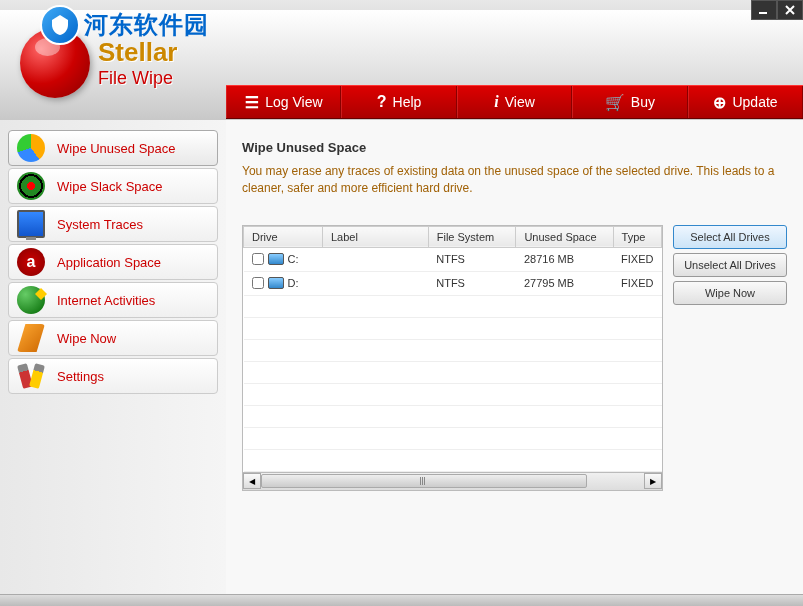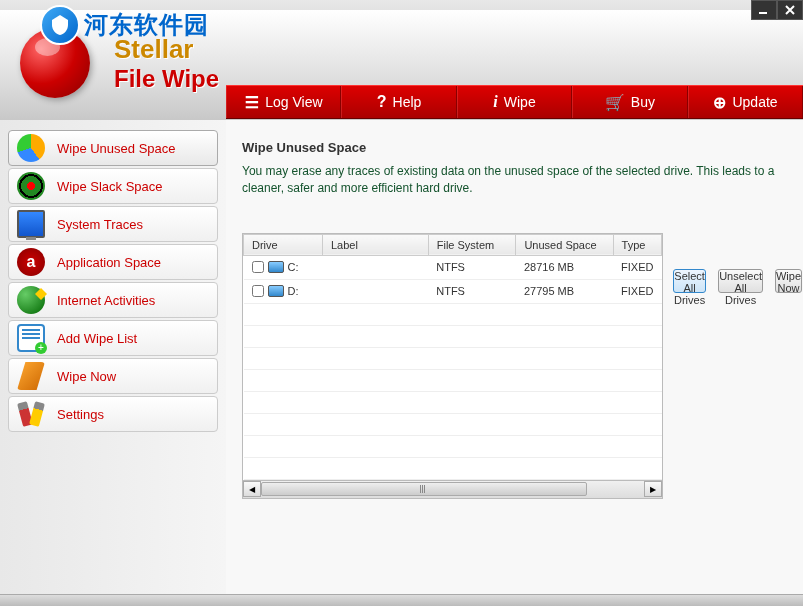--- a/index.html
+++ b/index.html
@@ -12,58 +12,58 @@
 
 .titlebar { position: absolute; top: 0; right: 0; display: flex; z-index: 50; }
 .titlebar-btn { width: 26px; height: 20px; background: #333; border: 1px solid #555; display: flex; align-items: center; justify-content: center; color: #fff; cursor: pointer; }
 
 .app-header { height: 120px; background: linear-gradient(to bottom, #e8e8e8 0%, #d0d0d0 40%, #b8b8b8 100%); border-bottom: 1px solid #999; position: relative; padding-top: 20px; }
 .app-header-curve { position: absolute; top: 10px; left: 0; right: 0; height: 110px; background: linear-gradient(to bottom, #fff 0%, #e0e0e0 60%, #c8c8c8 100%); border-radius: 0 0 0 0; }
 
 .logo-area { position: absolute; top: 28px; left: 20px; display: flex; align-items: center; z-index: 10; }
 .logo-ball { width: 70px; height: 70px; border-radius: 50%; background: radial-gradient(circle at 30% 30%, #ff6666, #cc0000, #880000); box-shadow: 2px 2px 6px rgba(0,0,0,0.3); position: relative; }
 .logo-ball::after { content: ''; position: absolute; top: 10px; left: 15px; width: 25px; height: 18px; background: rgba(255,255,255,0.4); border-radius: 50%; }
-.logo-text { margin-left: 24px; }
+.logo-text { margin-left: 8px; }
 .logo-text-1 { font-size: 26px; font-weight: bold; color: #cc8800; text-shadow: 1px 1px 0 #fff; }
-.logo-text-2 { font-size: 24px; font-weight: bold; color: #cc0000; text-shadow: 1px 1px 0 #fff; }
+.logo-text-2 { font-size: 18px; font-weight: normal; color: #cc0000; text-shadow: 1px 1px 0 #fff; }
 
 .toolbar { position: absolute; bottom: 0; left: 226px; right: 0; height: 34px; background: linear-gradient(to bottom, #dd0000, #aa0000); display: flex; align-items: stretch; z-index: 10; border-top: 1px solid #ff3333; border-bottom: 1px solid #660000; }
 .toolbar-btn { flex: 1; display: flex; align-items: center; justify-content: center; gap: 6px; color: #fff; font-size: 14px; cursor: pointer; border-right: 1px solid #880000; border-left: 1px solid rgba(255,100,100,0.3); }
 .toolbar-icon { font-size: 16px; font-weight: bold; }
 
 .main-area { position: absolute; top: 120px; left: 0; right: 0; bottom: 0; display: flex; background: linear-gradient(to bottom, #f0f0f0, #fafafa); }
 
 .sidebar { width: 226px; padding: 10px 8px; background: linear-gradient(to right, #e8e8e8, #f5f5f5); }
 .sidebar-item { display: flex; align-items: center; height: 36px; margin-bottom: 2px; background: linear-gradient(to bottom, #fff, #f0f0f0); border: 1px solid #ccc; border-radius: 4px; cursor: pointer; padding: 0 8px; }
 .sidebar-item:hover, .sidebar-item.active { background: linear-gradient(to bottom, #fff, #e8e8e8); border-color: #aaa; }
 .sidebar-icon { width: 28px; height: 28px; margin-right: 12px; display: flex; align-items: center; justify-content: center; border-radius: 4px; }
 .sidebar-label { color: #cc0000; font-size: 13px; }
 
 .content { flex: 1; padding: 20px 16px 16px 16px; background: #f8f8f8; }
 .content-title { font-size: 13px; font-weight: bold; color: #333; margin-bottom: 8px; }
-.content-desc { font-size: 12px; color: #14532d; line-height: 1.4; margin-bottom: 36px; }
+.content-desc { font-size: 12px; color: #a16207; line-height: 1.4; margin-bottom: 28px; }
 
 .content-body { display: flex; gap: 10px; }
 .table-wrap { flex: 1; border: 1px solid #bbb; background: #fff; }
 .data-table { width: 100%; border-collapse: collapse; }
 .data-table th { background: linear-gradient(to bottom, #fafafa, #e8e8e8); border: 1px solid #ccc; padding: 4px 8px; font-size: 11px; font-weight: normal; text-align: left; color: #333; }
 .data-table td { border-bottom: 1px solid #eee; padding: 4px 8px; font-size: 11px; color: #333; height: 24px; }
 .data-table tr.empty td { height: 22px; }
 .drive-cell { display: flex; align-items: center; gap: 4px; }
 .drive-cell input { width: 12px; height: 12px; }
 .drive-icon { width: 16px; height: 12px; background: linear-gradient(to bottom, #88ccff, #3388cc); border-radius: 2px; display: inline-block; border: 1px solid #555; }
 
 .hscroll { height: 18px; background: linear-gradient(to bottom, #f0f0f0, #ddd); border-top: 1px solid #bbb; display: flex; align-items: center; }
 .hscroll-arrow { width: 18px; height: 16px; background: linear-gradient(to bottom, #fafafa, #ddd); border: 1px solid #aaa; display: flex; align-items: center; justify-content: center; font-size: 8px; cursor: pointer; }
 .hscroll-track { flex: 1; height: 16px; position: relative; }
 .hscroll-thumb { position: absolute; left: 0; width: 85%; height: 14px; top: 1px; background: linear-gradient(to bottom, #eee, #ccc); border: 1px solid #aaa; border-radius: 2px; cursor: pointer; }
 .hscroll-grip { position: absolute; left: 50%; top: 50%; transform: translate(-50%, -50%); width: 8px; height: 8px; display: flex; gap: 1px; }
 .hscroll-grip span { width: 1px; background: #888; }
 
-.action-panel { width: 114px; display: flex; flex-direction: row; gap: 12px; margin-top: 36px; }
+.action-panel { width: 114px; display: flex; flex-direction: column; gap: 4px; }
 .action-btn { height: 24px; background: linear-gradient(to bottom, #fafafa, #e0e0e0); border: 1px solid #999; border-radius: 3px; font-size: 11px; color: #333; cursor: pointer; }
 .action-btn.primary { border-color: #3388cc; background: linear-gradient(to bottom, #eef6ff, #cce4f7); }
 .action-btn:disabled { color: #999; cursor: default; }
 
 .footer-bar { position: absolute; bottom: 0; left: 0; right: 0; height: 12px; background: linear-gradient(to bottom, #ddd, #bbb); border-top: 1px solid #aaa; }
 
 
 .ico-pie { background: conic-gradient(#ffaa00 0 40%, #3388ff 40% 70%, #33cc33 70% 100%); border-radius: 50%; }
 .ico-target { background: radial-gradient(circle, #ff0000 20%, #228822 20% 50%, #000 50% 60%, #228822 60%); border-radius: 50%; }
 .ico-monitor { background: linear-gradient(to bottom, #3388ff, #1155cc); border: 2px solid #555; border-radius: 2px; position: relative; }
@@ -117,21 +117,21 @@
     <div class="toolbar-btn">
       <span class="toolbar-icon">☰</span>
       <span>Log View</span>
     </div>
     <div class="toolbar-btn">
       <span class="toolbar-icon">?</span>
       <span>Help</span>
     </div>
     <div class="toolbar-btn">
       <span class="toolbar-icon" style="font-style:italic;font-family:serif">i</span>
-      <span>Wipe</span>
+      <span>View</span>
     </div>
     <div class="toolbar-btn">
       <span class="toolbar-icon">🛒</span>
       <span>Buy</span>
     </div>
     <div class="toolbar-btn">
       <span class="toolbar-icon">⊕</span>
       <span>Update</span>
     </div>
   </div>
@@ -151,24 +151,20 @@
       <div class="sidebar-icon ico-monitor"></div>
       <span class="sidebar-label">System Traces</span>
     </div>
     <div class="sidebar-item">
       <div class="sidebar-icon ico-app">a</div>
       <span class="sidebar-label">Application Space</span>
     </div>
     <div class="sidebar-item">
       <div class="sidebar-icon ico-globe"></div>
       <span class="sidebar-label">Internet Activities</span>
-    </div>
-    <div class="sidebar-item">
-      <div class="sidebar-icon ico-list"></div>
-      <span class="sidebar-label">Add Wipe List</span>
     </div>
     <div class="sidebar-item">
       <div class="sidebar-icon ico-wipe"></div>
       <span class="sidebar-label">Wipe Now</span>
     </div>
     <div class="sidebar-item">
       <div class="sidebar-icon ico-settings"></div>
       <span class="sidebar-label">Settings</span>
     </div>
   </div>

